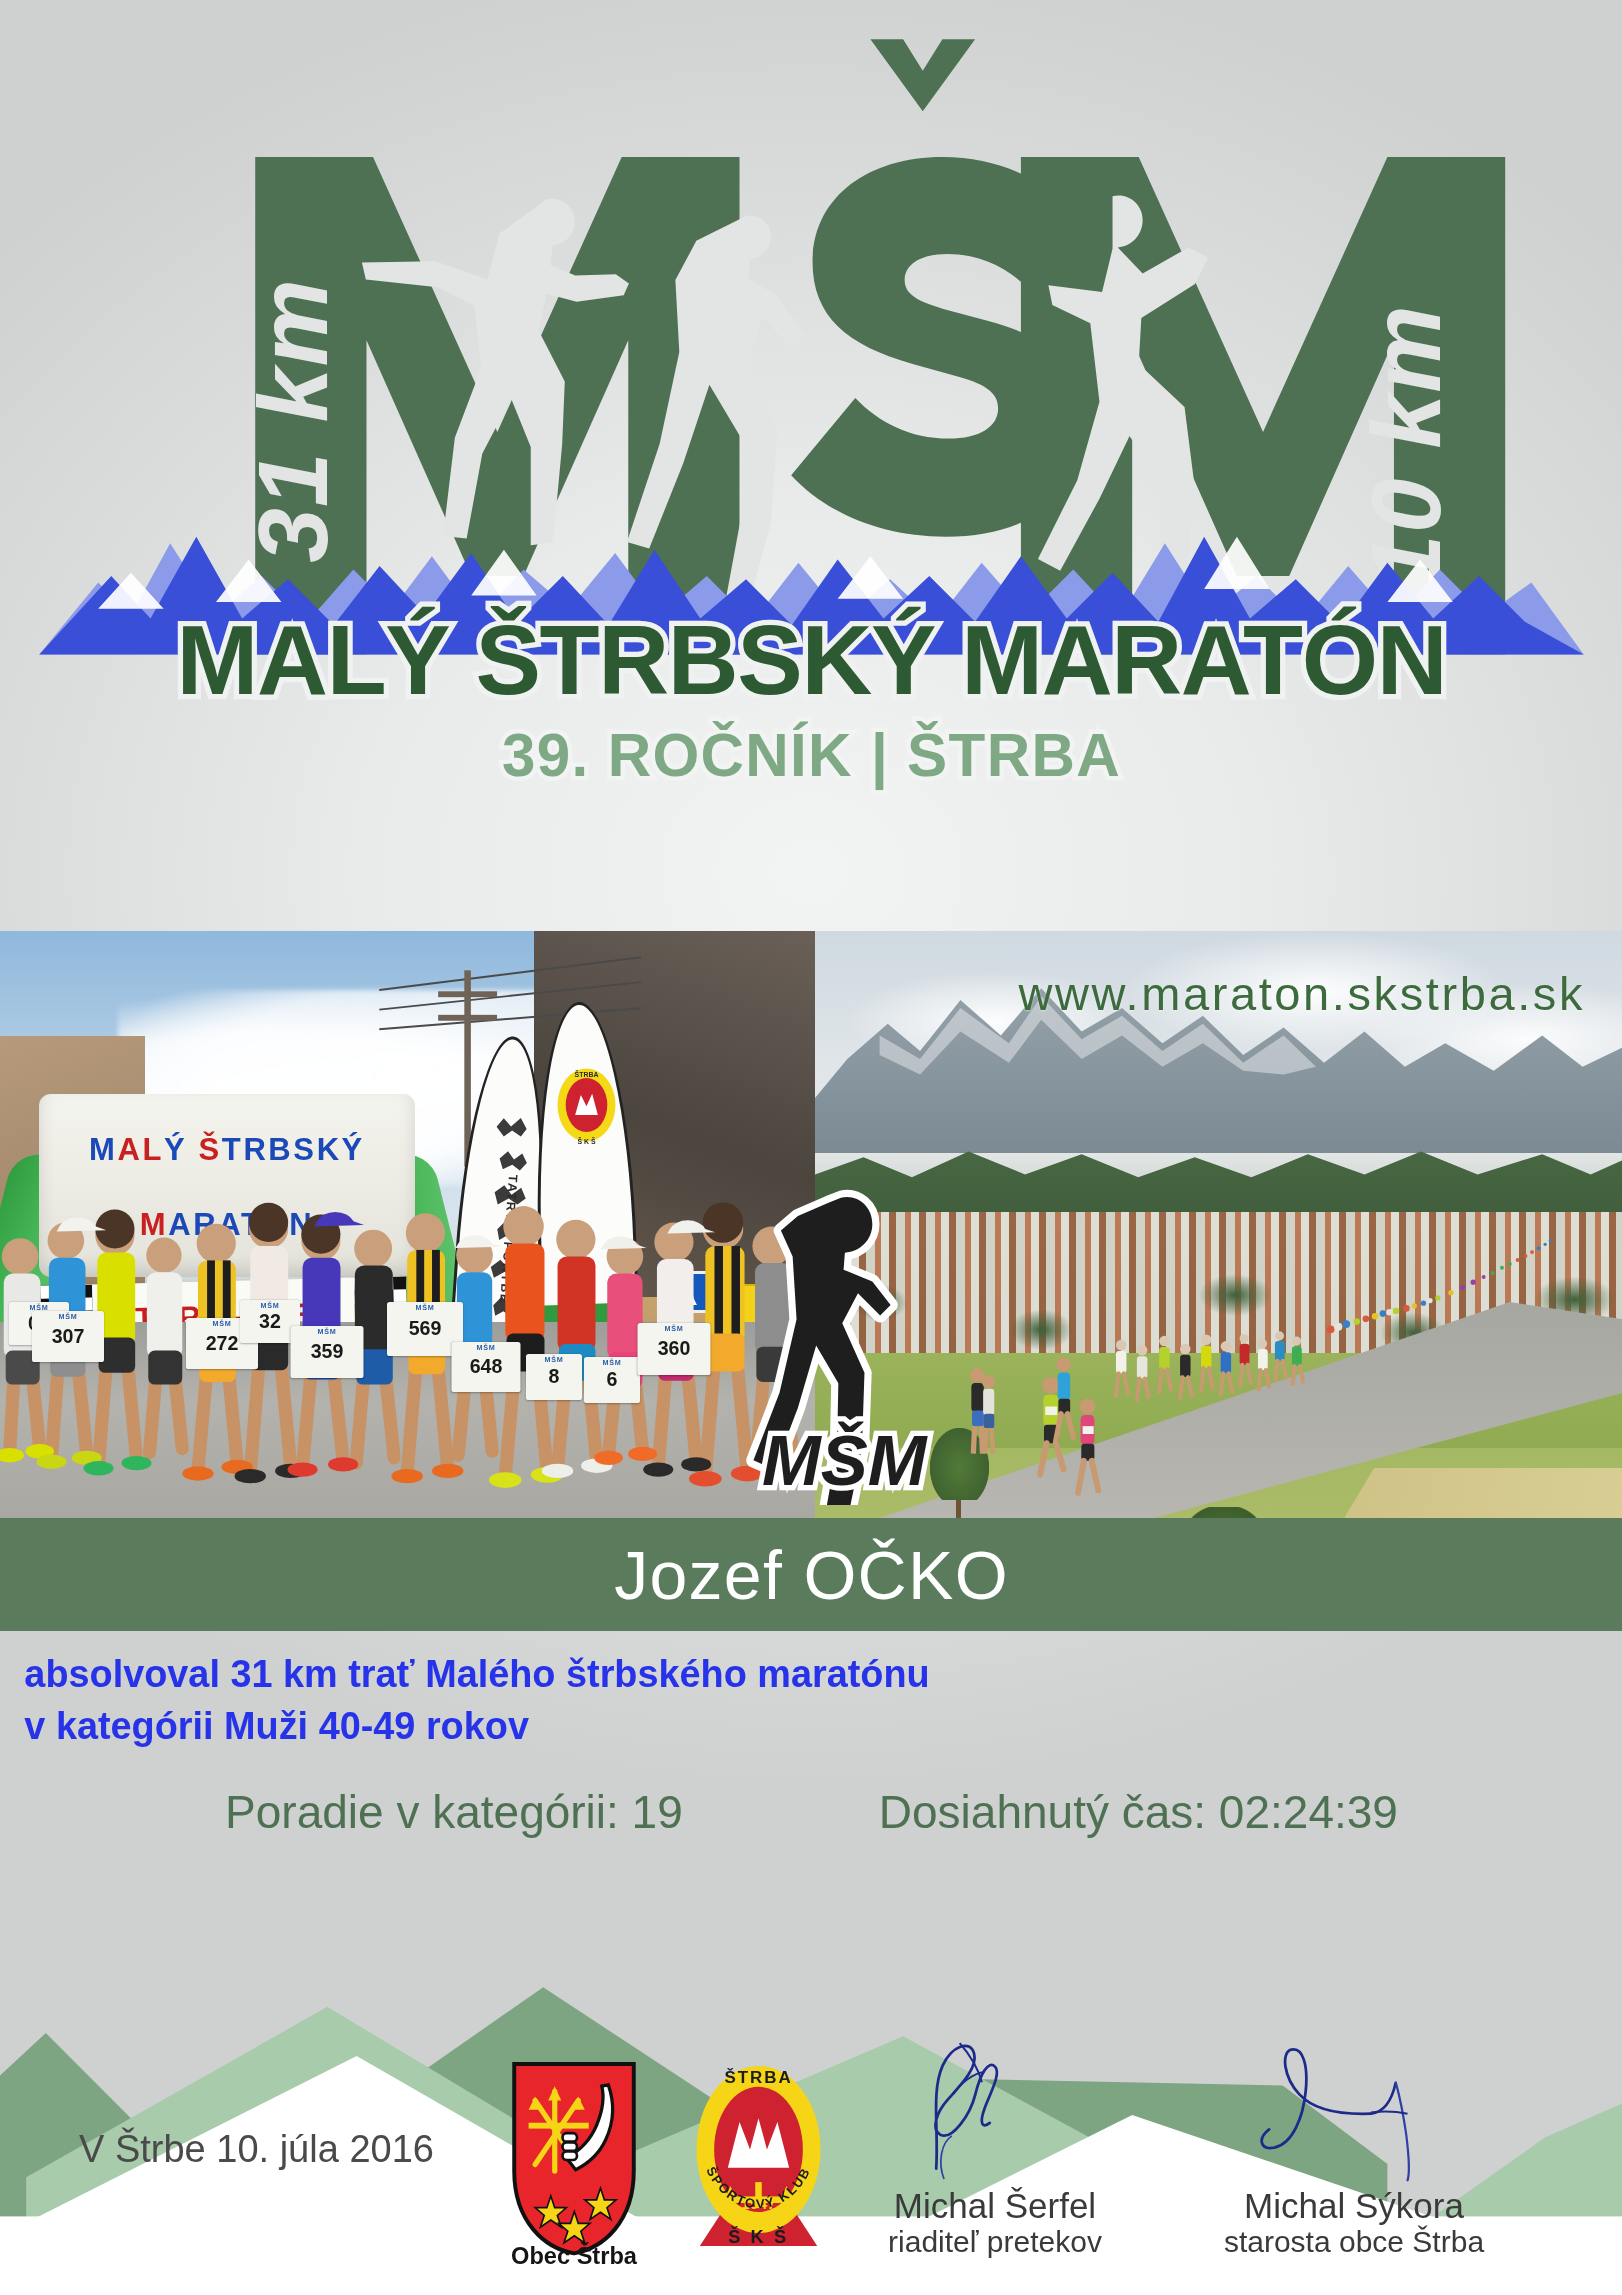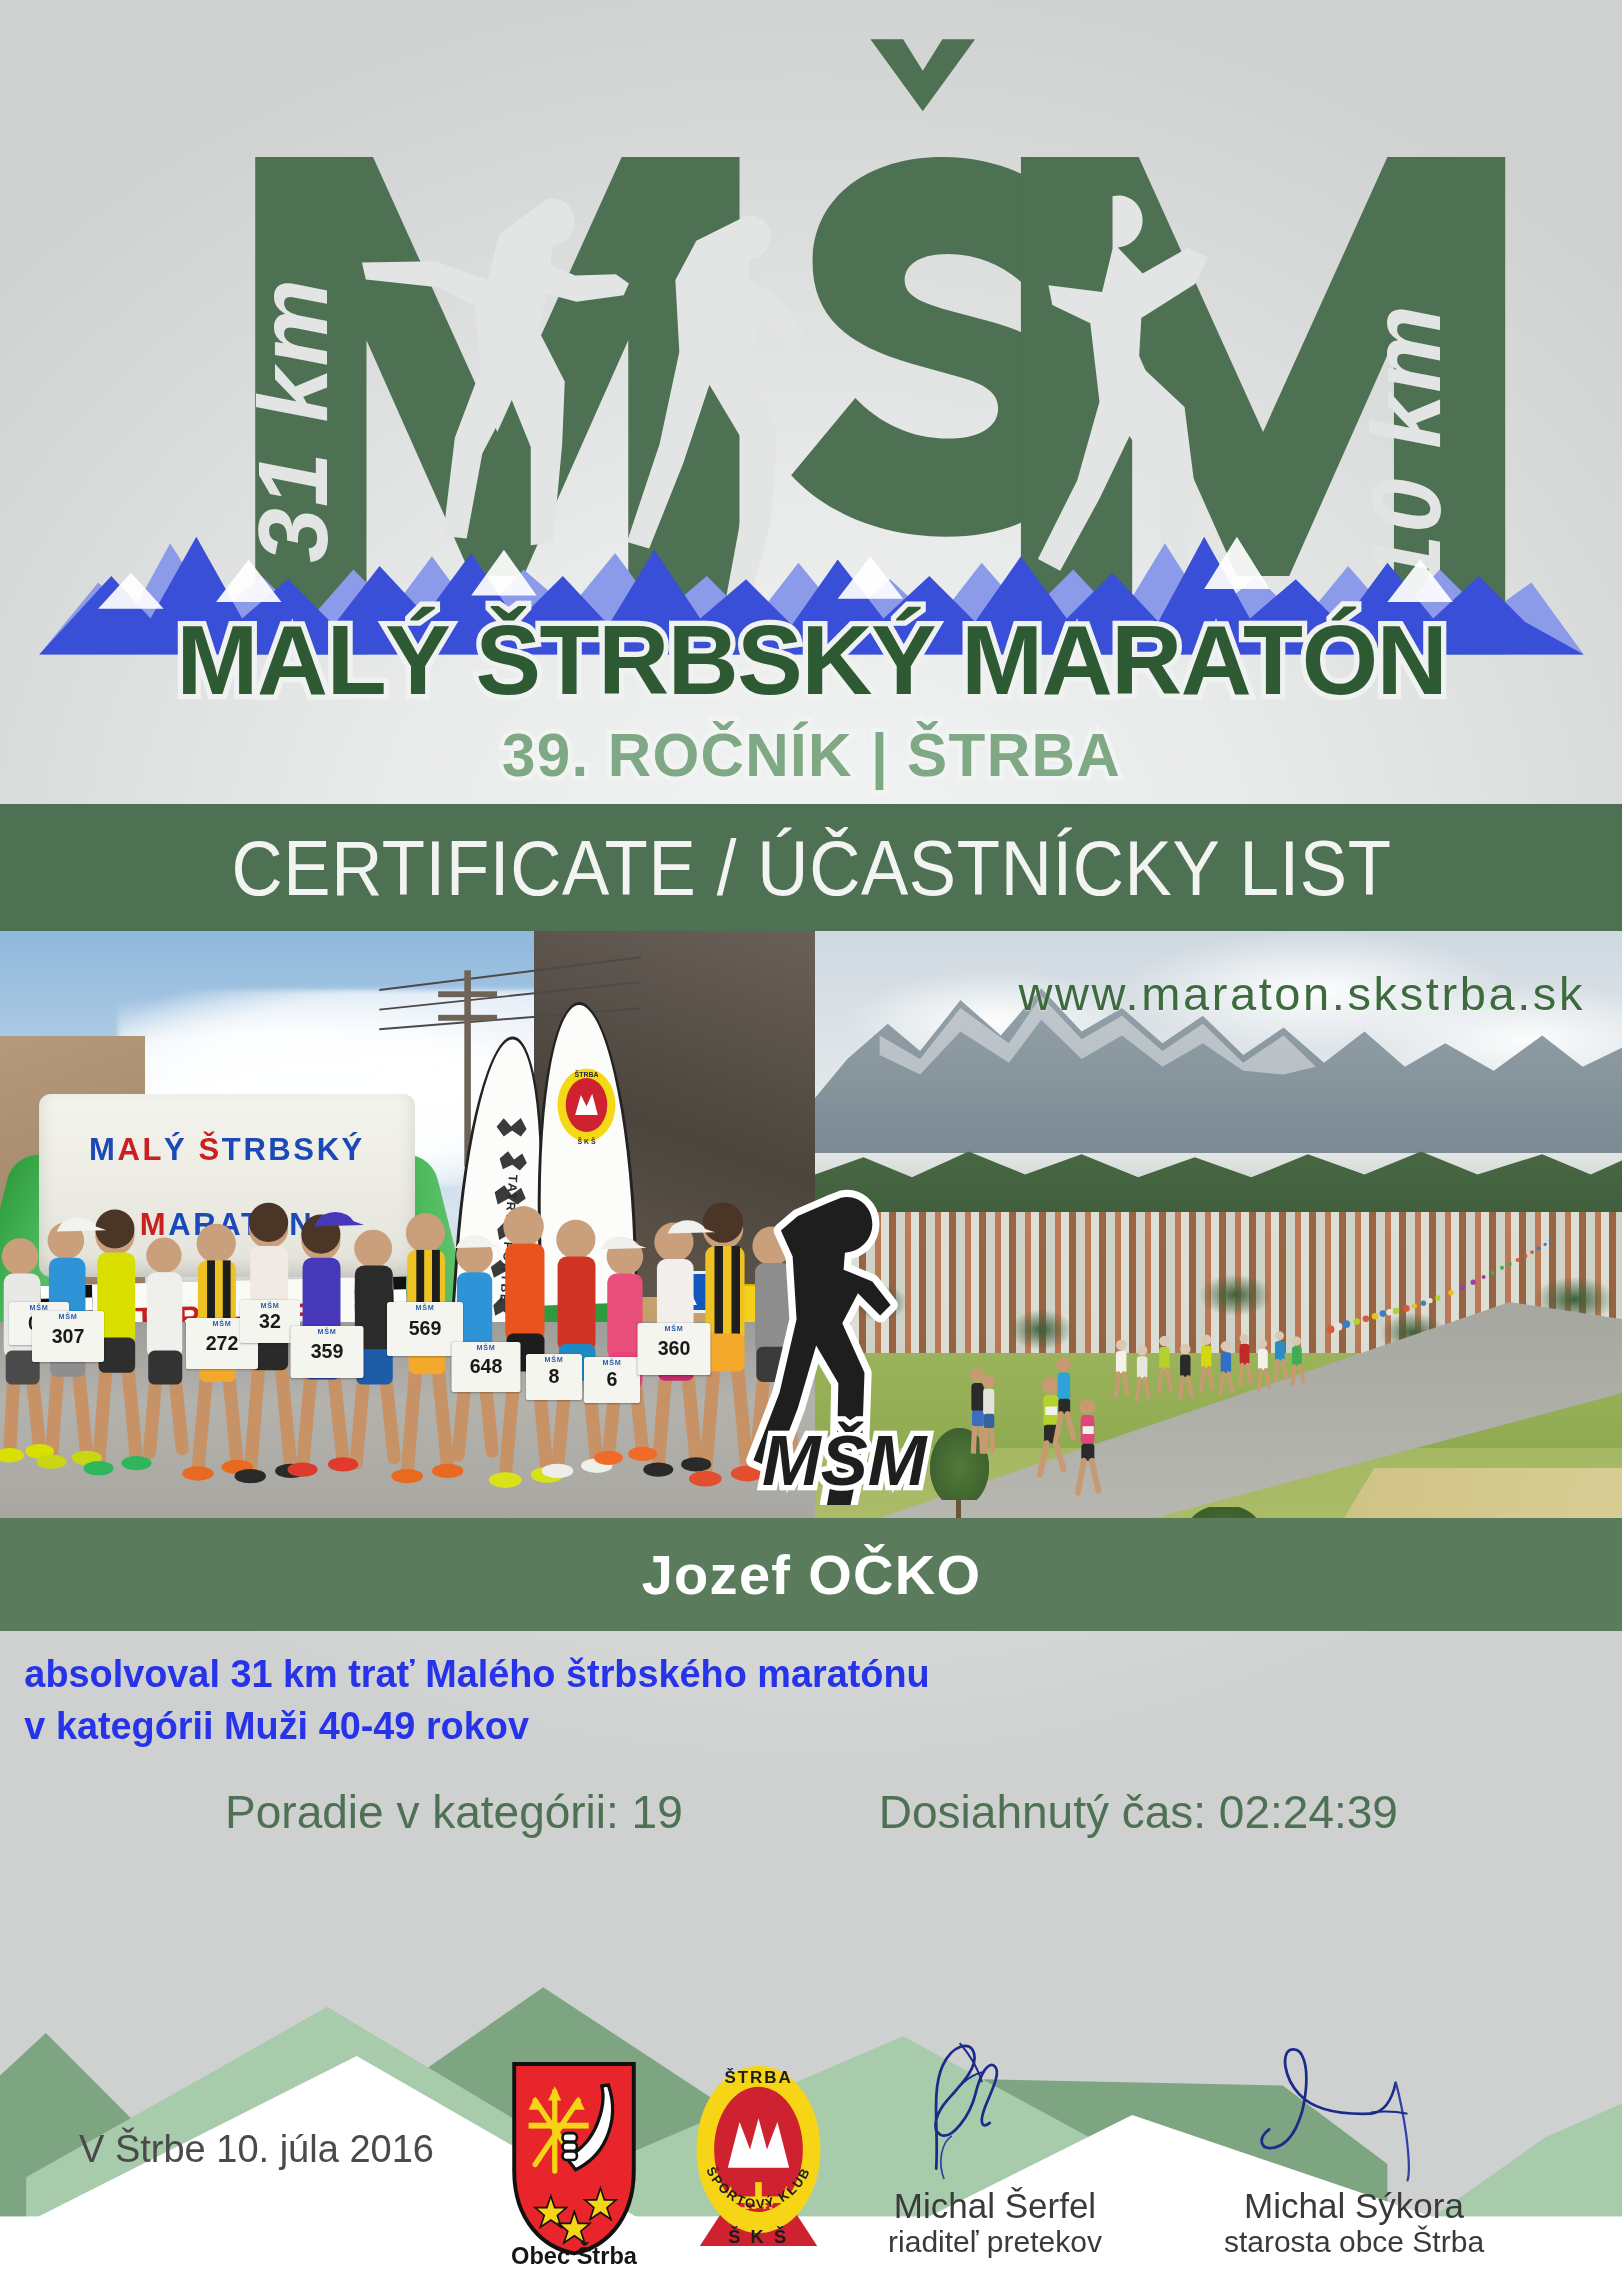--- a/index.html
+++ b/index.html
@@ -255,21 +255,21 @@
     position:absolute; left:743px; top:1178px; width:209px; height:327px; z-index:6;
   }
 
   
   .name-band {
     position:absolute; left:0; top:1518px; width:1623px; height:113px;
     background:#5a7c5c;
     display:flex; align-items:center; justify-content:center;
   }
   .name-band-text {
-    color:#ffffff; font-size:56px; font-weight:700; letter-spacing:1.3px;
+    color:#ffffff; font-size:68px; font-weight:400; letter-spacing:1.3px;
   }
 
   
   .desc-block {
     position:absolute; left:0; top:1648px; width:1623px;
     text-align:left; color:#2633e8;
   }
   .desc-line { font-size:39px; font-weight:bold; line-height:1.33; transform:scaleX(.97); }
 
   .results-row {
@@ -362,23 +362,20 @@
         <path d="M150,930 L200,875 L250,930 Z M330,920 L380,855 L430,920 Z M720,910 L770,840 L820,910 Z
                  M1280,915 L1330,850 L1380,915 Z M1840,900 L1890,820 L1940,900 Z M2120,920 L2170,855 L2220,920 Z" fill="#ffffff" opacity=".92"></path>
       </g>
 
       <text x="1240" y="1060" text-anchor="middle" font-family="'Liberation Sans', sans-serif" font-size="150" font-weight="bold" fill="#2e5a33" stroke="#f0f1f1" stroke-width="16" paint-order="stroke" letter-spacing="-2">MALÝ ŠTRBSKÝ MARATÓN</text>
 
       <text x="1240" y="1185" text-anchor="middle" font-family="'Liberation Sans', sans-serif" font-size="92" font-weight="bold" fill="#7fa884" stroke="#f2f3f3" stroke-width="14" paint-order="stroke" letter-spacing="2">39. ROČNÍK | ŠTRBA</text>
     </svg>
   </div>
 
-  <div class="cert-band">
-    <div class="cert-band-text">CERTIFICATE / ÚČASTNÍCKY LIST</div>
-  </div>
 
   <div class="photo-strip">
 
     <div class="photo photo-left">
       <div class="pl-sky"></div>
       <div class="pl-clouds"></div>
       <div class="pl-house-l"></div>
       <div class="pl-house-r"></div>
       <div class="pl-house-r2"></div>
       <div class="pl-roofrow"></div>

